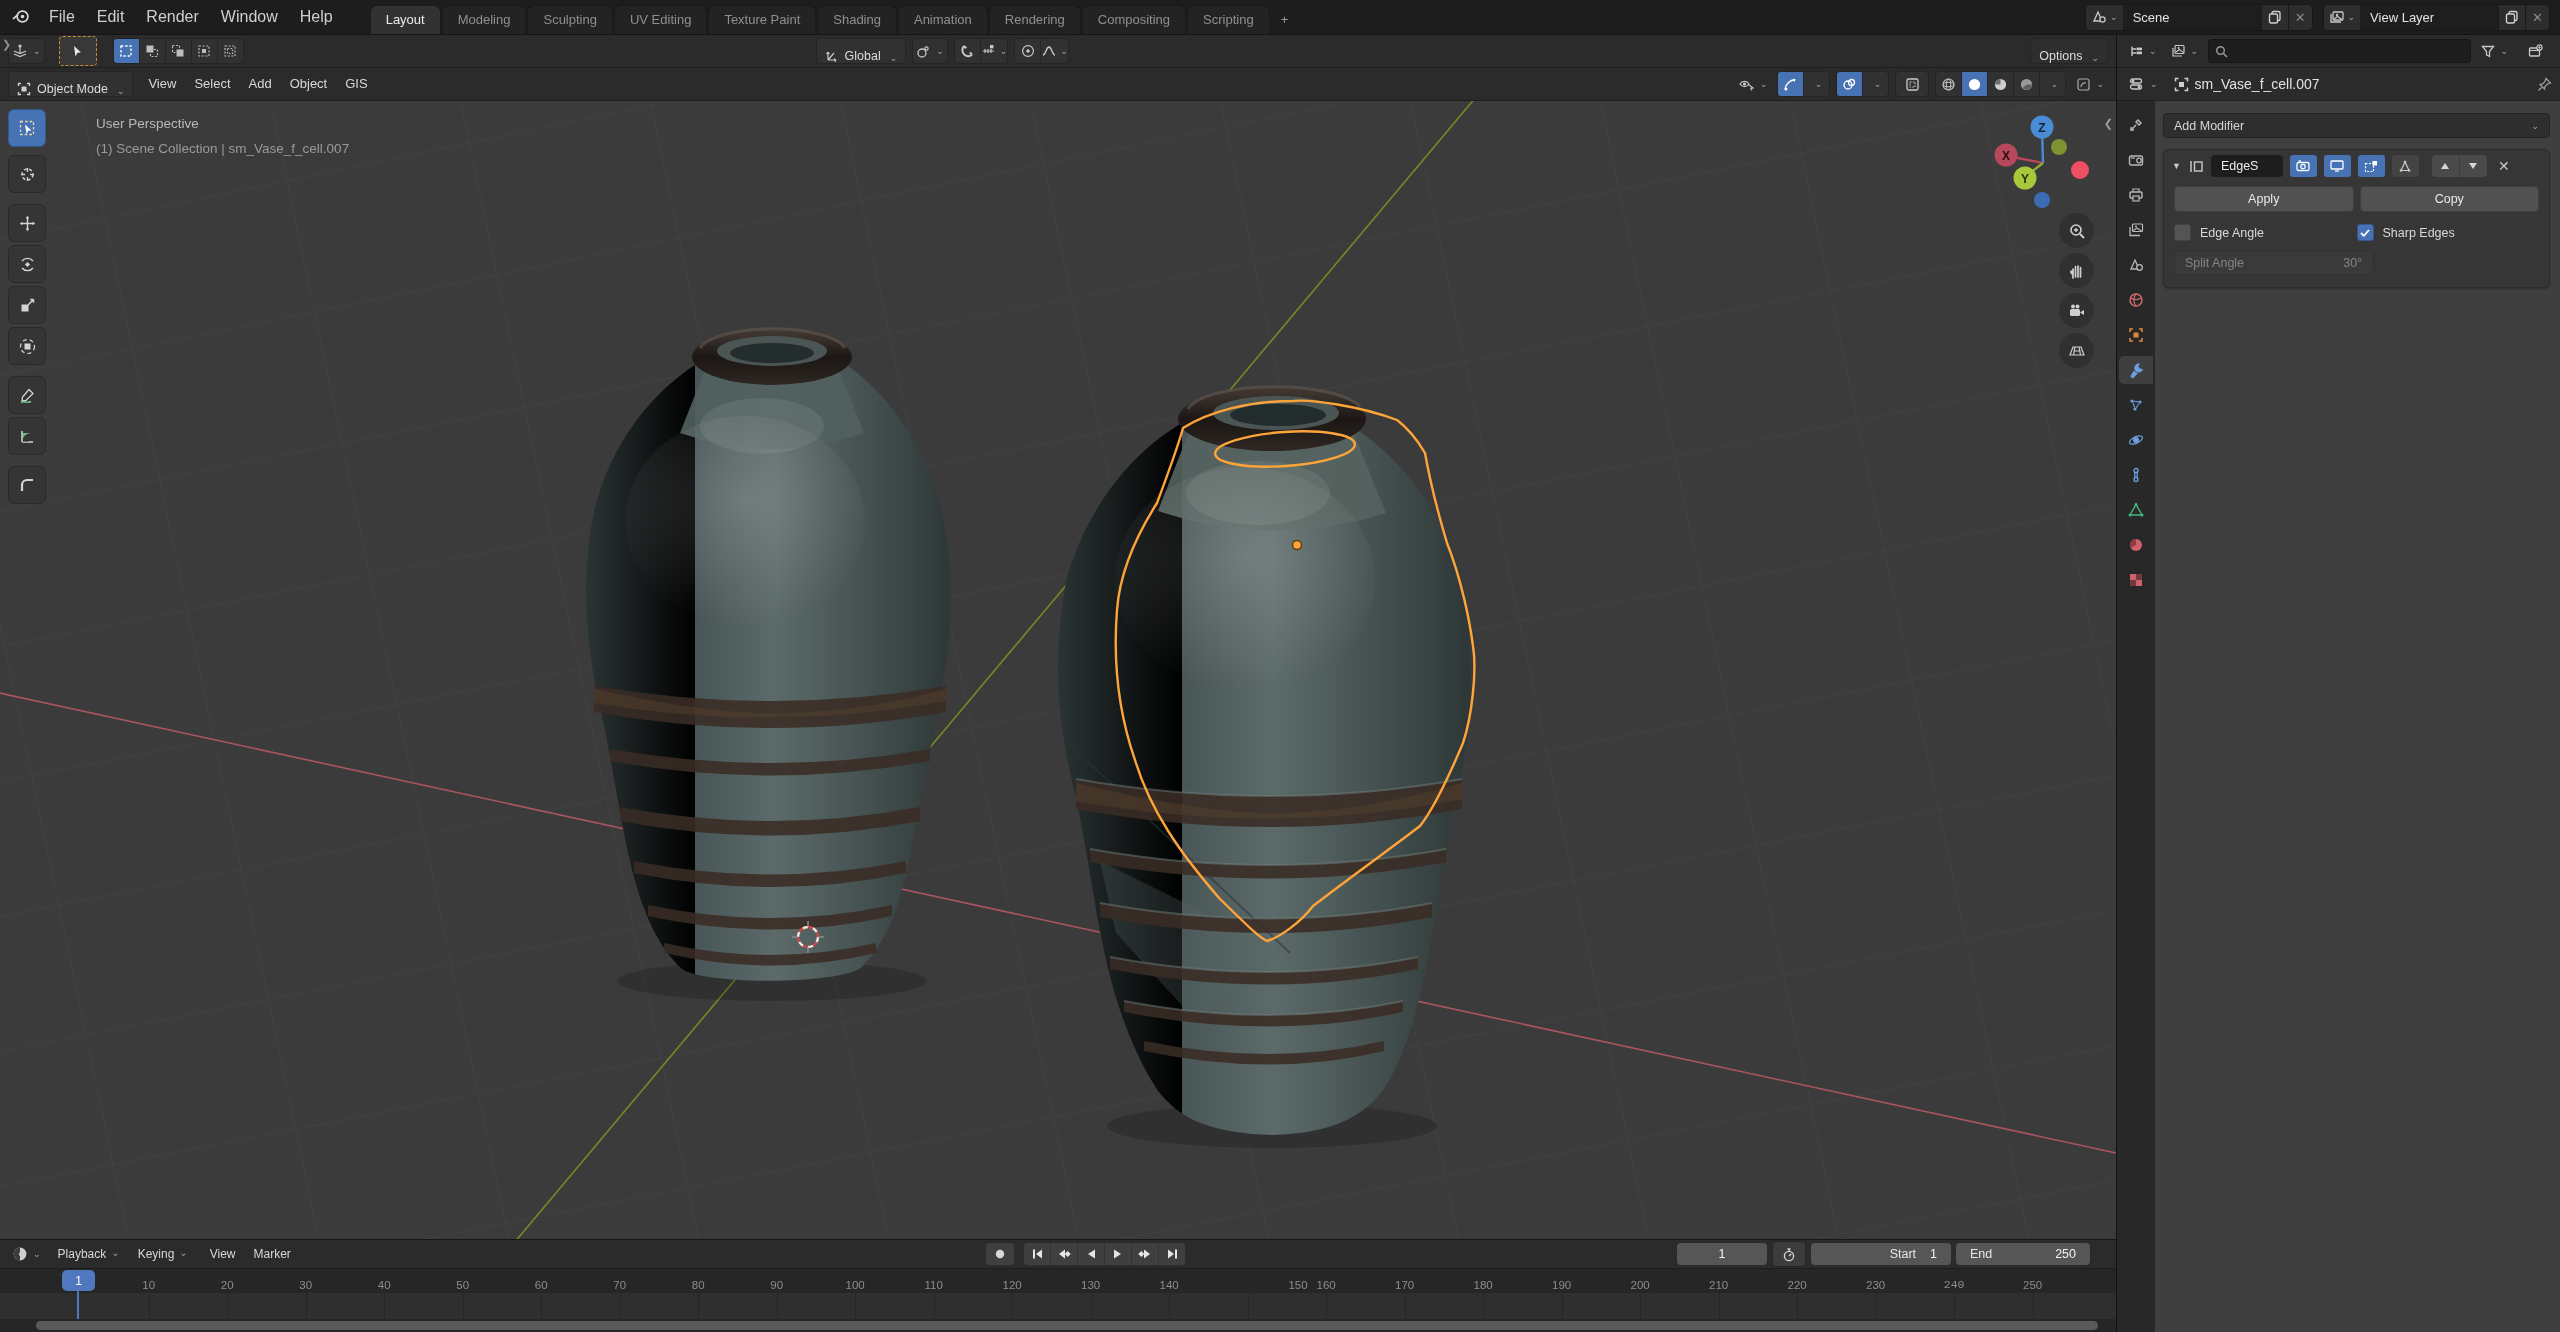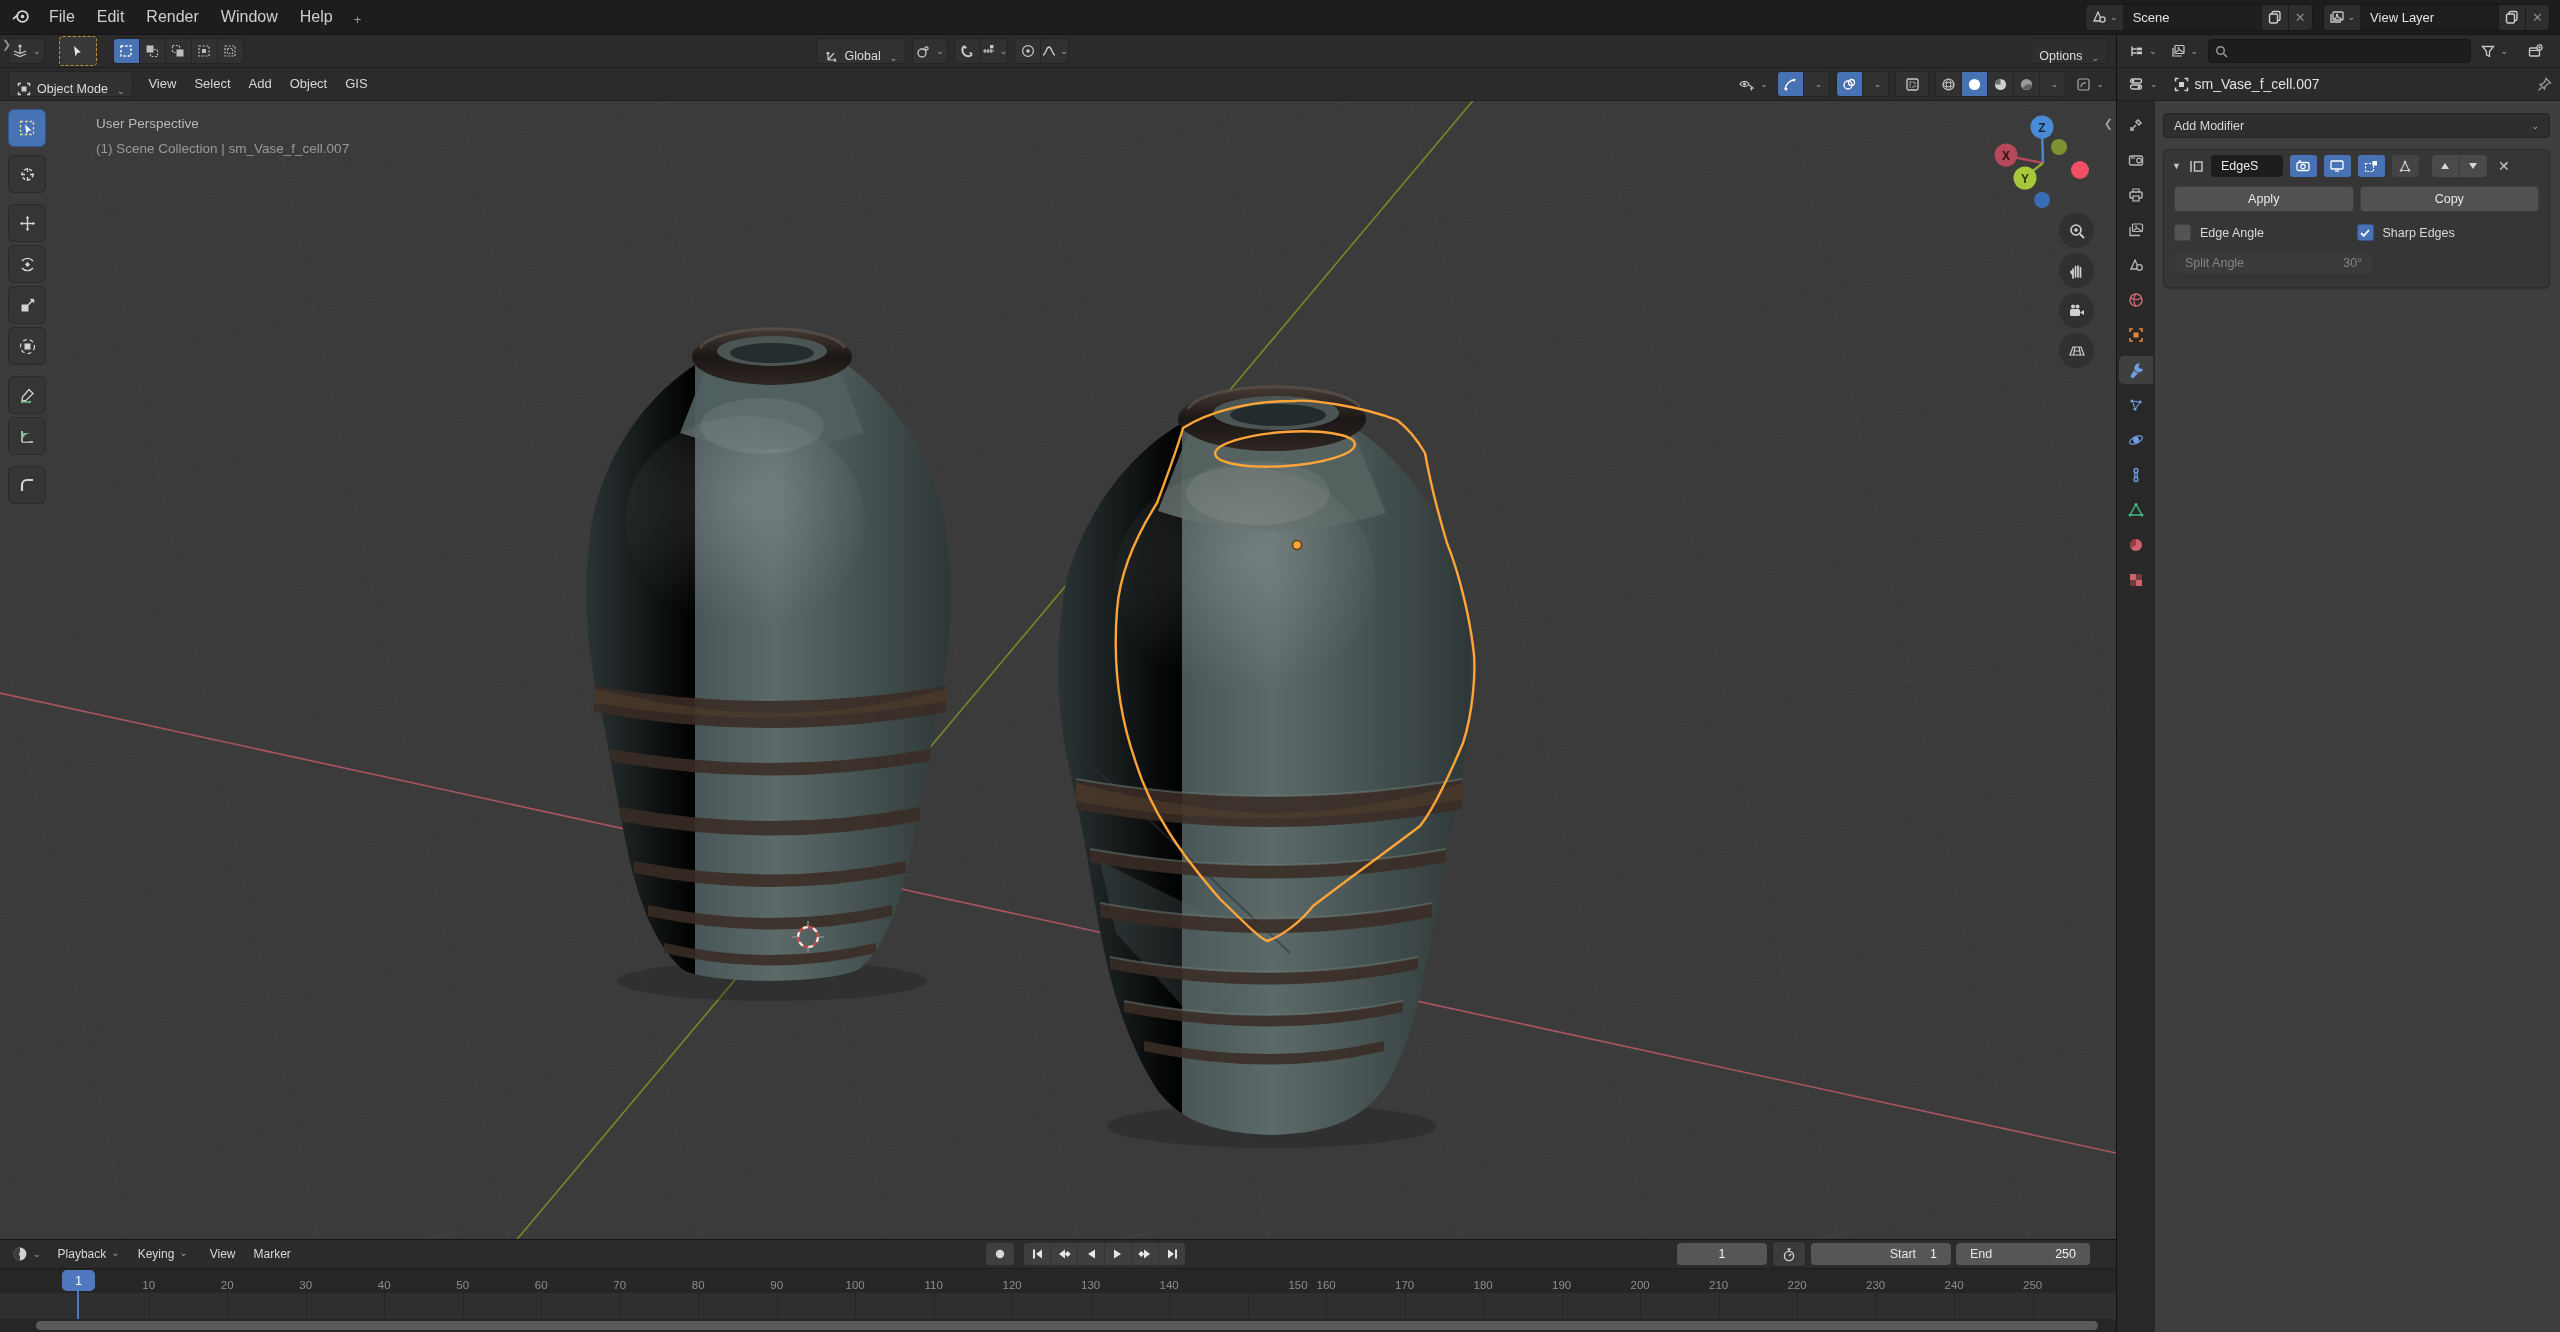--- a/index.html
+++ b/index.html
@@ -130,20 +130,32 @@
           </svg>
       </div>
       <div class="row">
           <span class="menu">File</span>
           <span class="menu">Edit</span>
           <span class="menu">Render</span>
           <span class="menu">Window</span>
           <span class="menu">Help</span>
         </div>
     </div>
+    <div class="tabs">
+        <span class="tab active">Layout</span>
+        <span class="tab">Modeling</span>
+        <span class="tab">Sculpting</span>
+        <span class="tab">UV Editing</span>
+        <span class="tab">Texture Paint</span>
+        <span class="tab">Shading</span>
+        <span class="tab">Animation</span>
+        <span class="tab">Rendering</span>
+        <span class="tab">Compositing</span>
+        <span class="tab">Scripting</span>
+      </div>
     <div class="tab addtab">+</div>
 
     <div class="tb-right">
       <div class="idsel">
         <span class="icbtn">
           <svg width="16" height="14" viewBox="0 0 16 14">
               <path d="M3,11 L7,2 L11,11 Z" fill="none" stroke="#c9c9c9" stroke-width="1.3"></path>
               <circle cx="11.5" cy="9.5" r="2.6" fill="#2d2d2d" stroke="#c9c9c9" stroke-width="1.3"></circle>
             </svg>
           <span class="chev">⌄</span>
@@ -696,21 +708,21 @@
             <div class="tick" style="left: 1169.15px;">140</div>
             <div class="tick" style="left: 1298px;">150</div>
             <div class="tick" style="left: 1326.15px;">160</div>
             <div class="tick" style="left: 1404.65px;">170</div>
             <div class="tick" style="left: 1483.15px;">180</div>
             <div class="tick" style="left: 1561.65px;">190</div>
             <div class="tick" style="left: 1640.15px;">200</div>
             <div class="tick" style="left: 1718.65px;">210</div>
             <div class="tick" style="left: 1797.15px;">220</div>
             <div class="tick" style="left: 1875.65px;">230</div>
-            <div class="tick" style="left: 1954.15px;">240</div>
+            <div class="tick" style="left: 1954.15px; font-family: Liberation Mono, monospace;">240</div>
             <div class="tick" style="left: 2032.65px;">250</div>
           </div>
         <div class="track">
           <div class="phline"></div>
         <div class="vline" style="left: 148.65px;"></div>
             <div class="vline" style="left: 227.15px;"></div>
             <div class="vline" style="left: 305.65px;"></div>
             <div class="vline" style="left: 384.15px;"></div>
             <div class="vline" style="left: 462.65px;"></div>
             <div class="vline" style="left: 541.15px;"></div>

